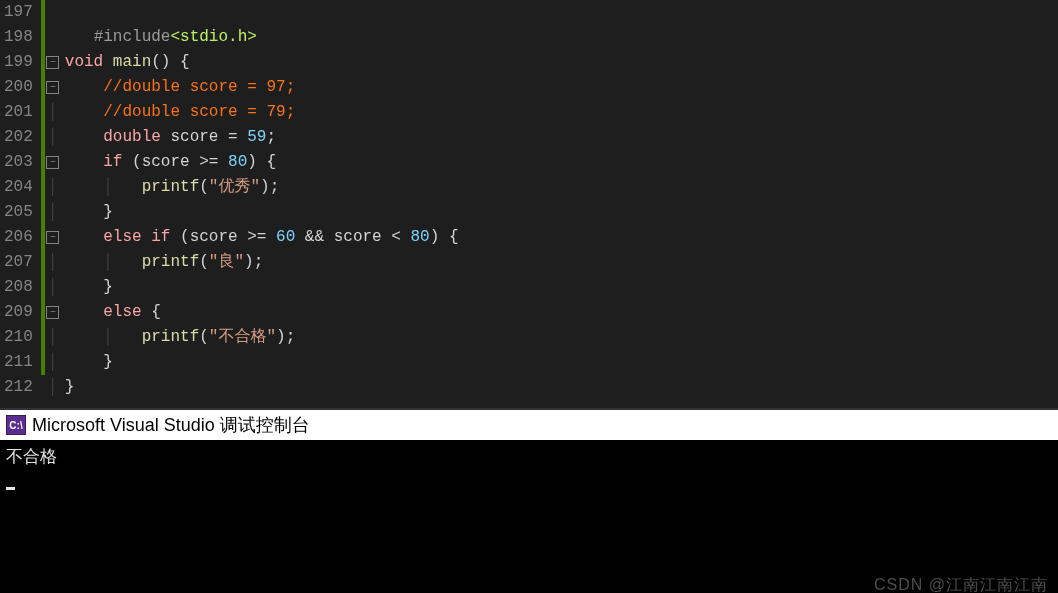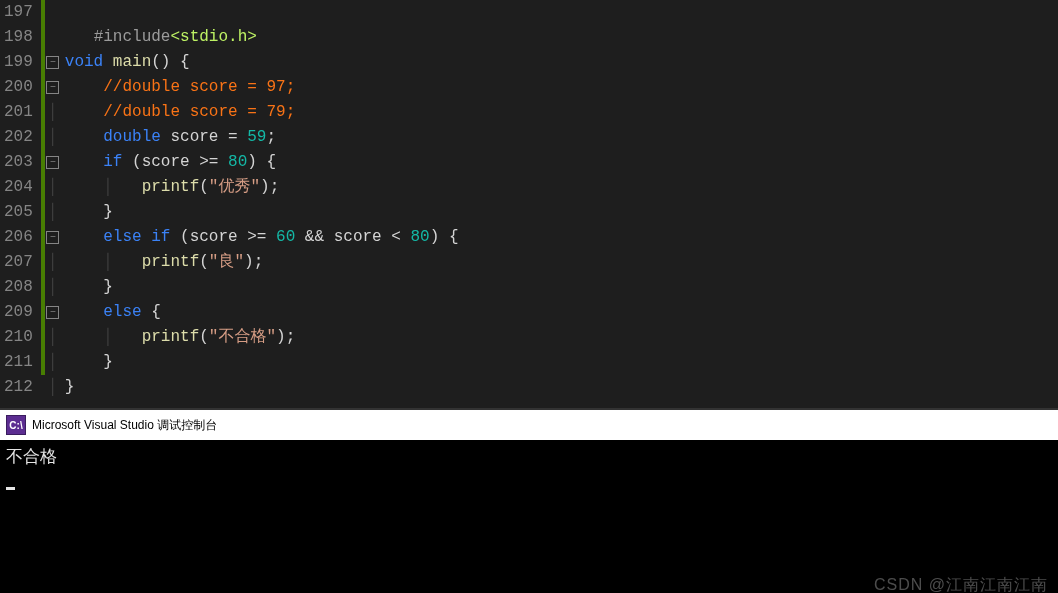--- a/index.html
+++ b/index.html
@@ -8,30 +8,30 @@
 .gutter .ln{height:25px}
 .fold{width:16px;background:#1e1e1e;line-height:25px;color:#858585;text-align:center;user-select:none}
 .fold .fr{height:25px;display:flex;align-items:center;justify-content:center}
 .fold .box{width:11px;height:11px;border:1px solid #858585;display:flex;align-items:center;justify-content:center;font-size:10px;line-height:1;color:#858585}
 .mod{width:4px}
 .mod .m{height:25px}
 .green{background:#487e02}
 .code{flex:1;padding-left:4px;line-height:25px;white-space:pre}
 .code .row{height:25px}
 .c-green{color:#f97316}
-.c-blue{color:#3b82f6}
+.c-blue{color:#fca5a5}
 .c-func{color:#dcdcaa}
 .c-str{color:#d69d85}
-.c-num{color:#14b8a6}
+.c-num{color:#7dd3fc}
 .c-pp{color:#9b9b9b}
 .c-lib{color:#bef264}
 .c-op{color:#d4d4d4}
 .tabbar{background:#fff;height:30px;border-top:2px solid #333;display:flex;align-items:center;padding-left:6px;gap:6px}
 .vsicon{width:18px;height:18px;background:#5c2d91;color:#fff;font-size:10px;font-family:Arial,sans-serif;display:flex;align-items:center;justify-content:center;font-weight:bold;border:1px solid #3a1d5e}
-.tabtitle{color:#000;font-family:'Microsoft YaHei',sans-serif;font-size:12px}
+.tabtitle{color:#000;font-family:'Microsoft YaHei',sans-serif;font-size:18px}
 .console{background:#000;color:#e5e5e5;padding:4px 6px;font-family:'NSimSun','SimSun',Consolas,monospace;font-size:17px;line-height:25px;height:155px;position:relative}
 .cursor{display:inline-block;width:9px;height:3px;background:#e5e5e5;vertical-align:baseline;margin-top:18px}
 .watermark{position:absolute;right:10px;bottom:6px;color:rgba(200,200,200,0.38);font-family:'Microsoft YaHei',sans-serif;font-size:16px;letter-spacing:1px}
 .guide{color:#404040}
 </style>
 </head>
 <body>
 
 <div class="editor">
   <div class="gutter" id="gutter">

